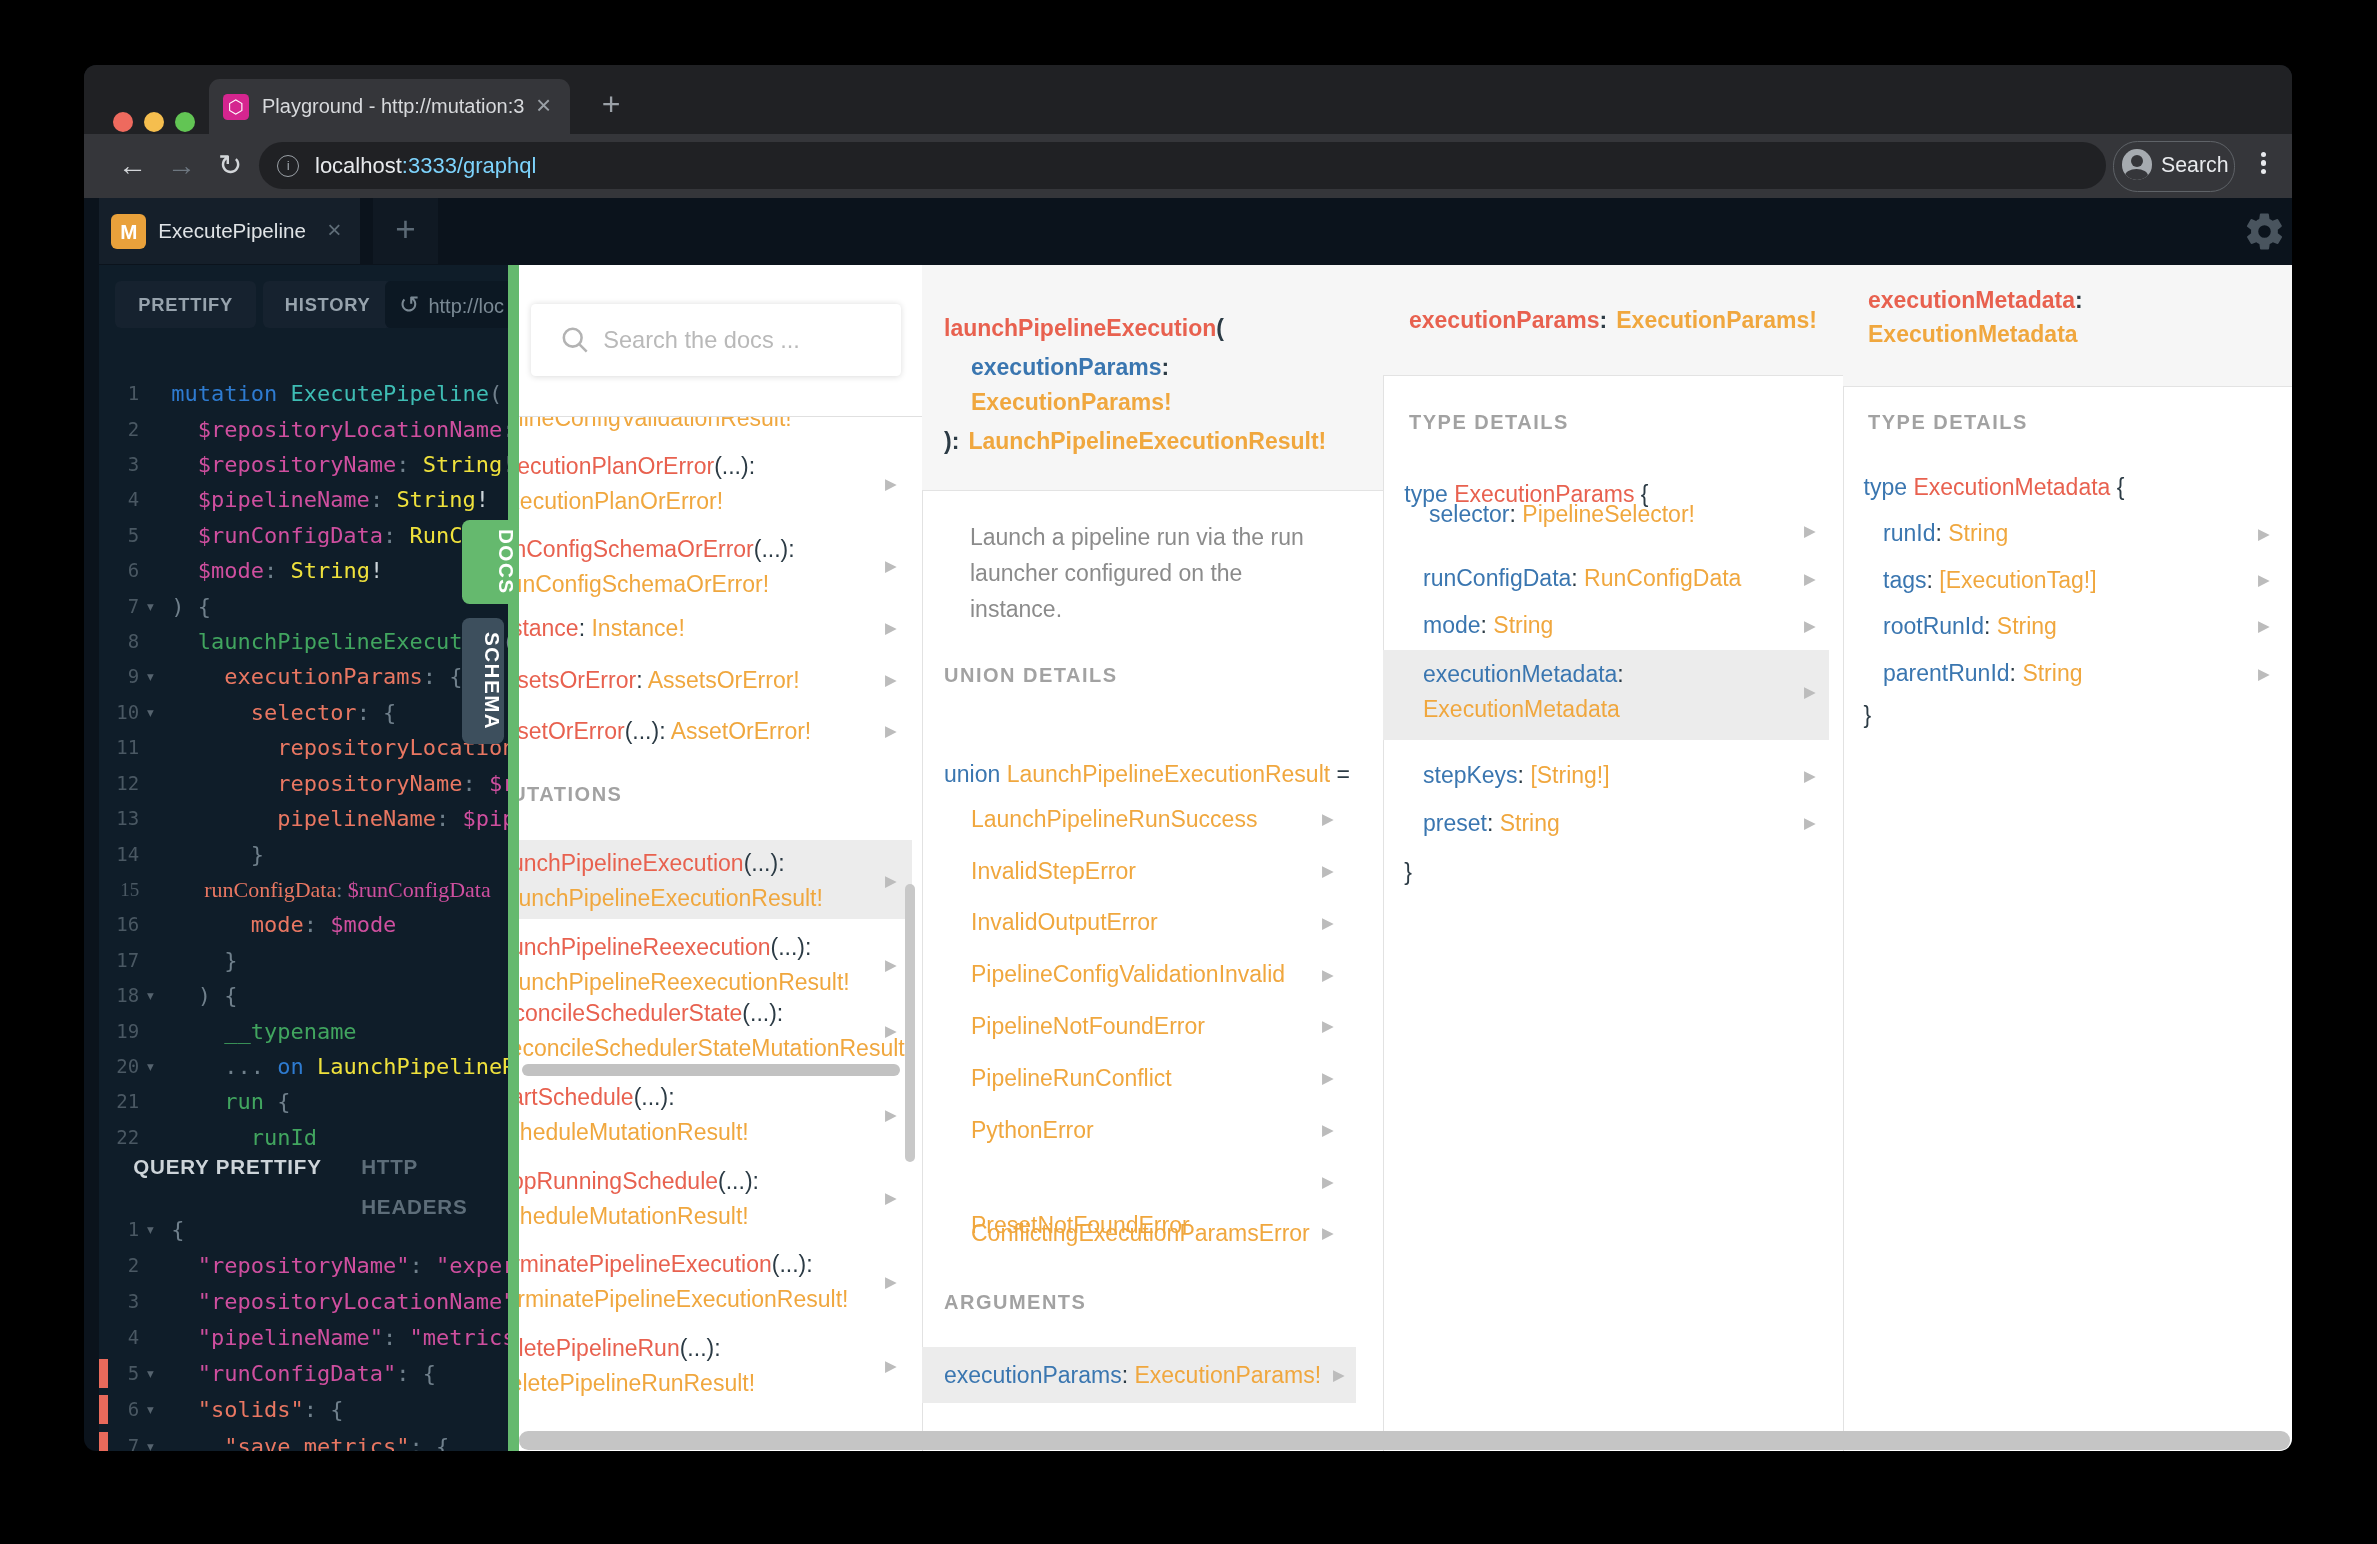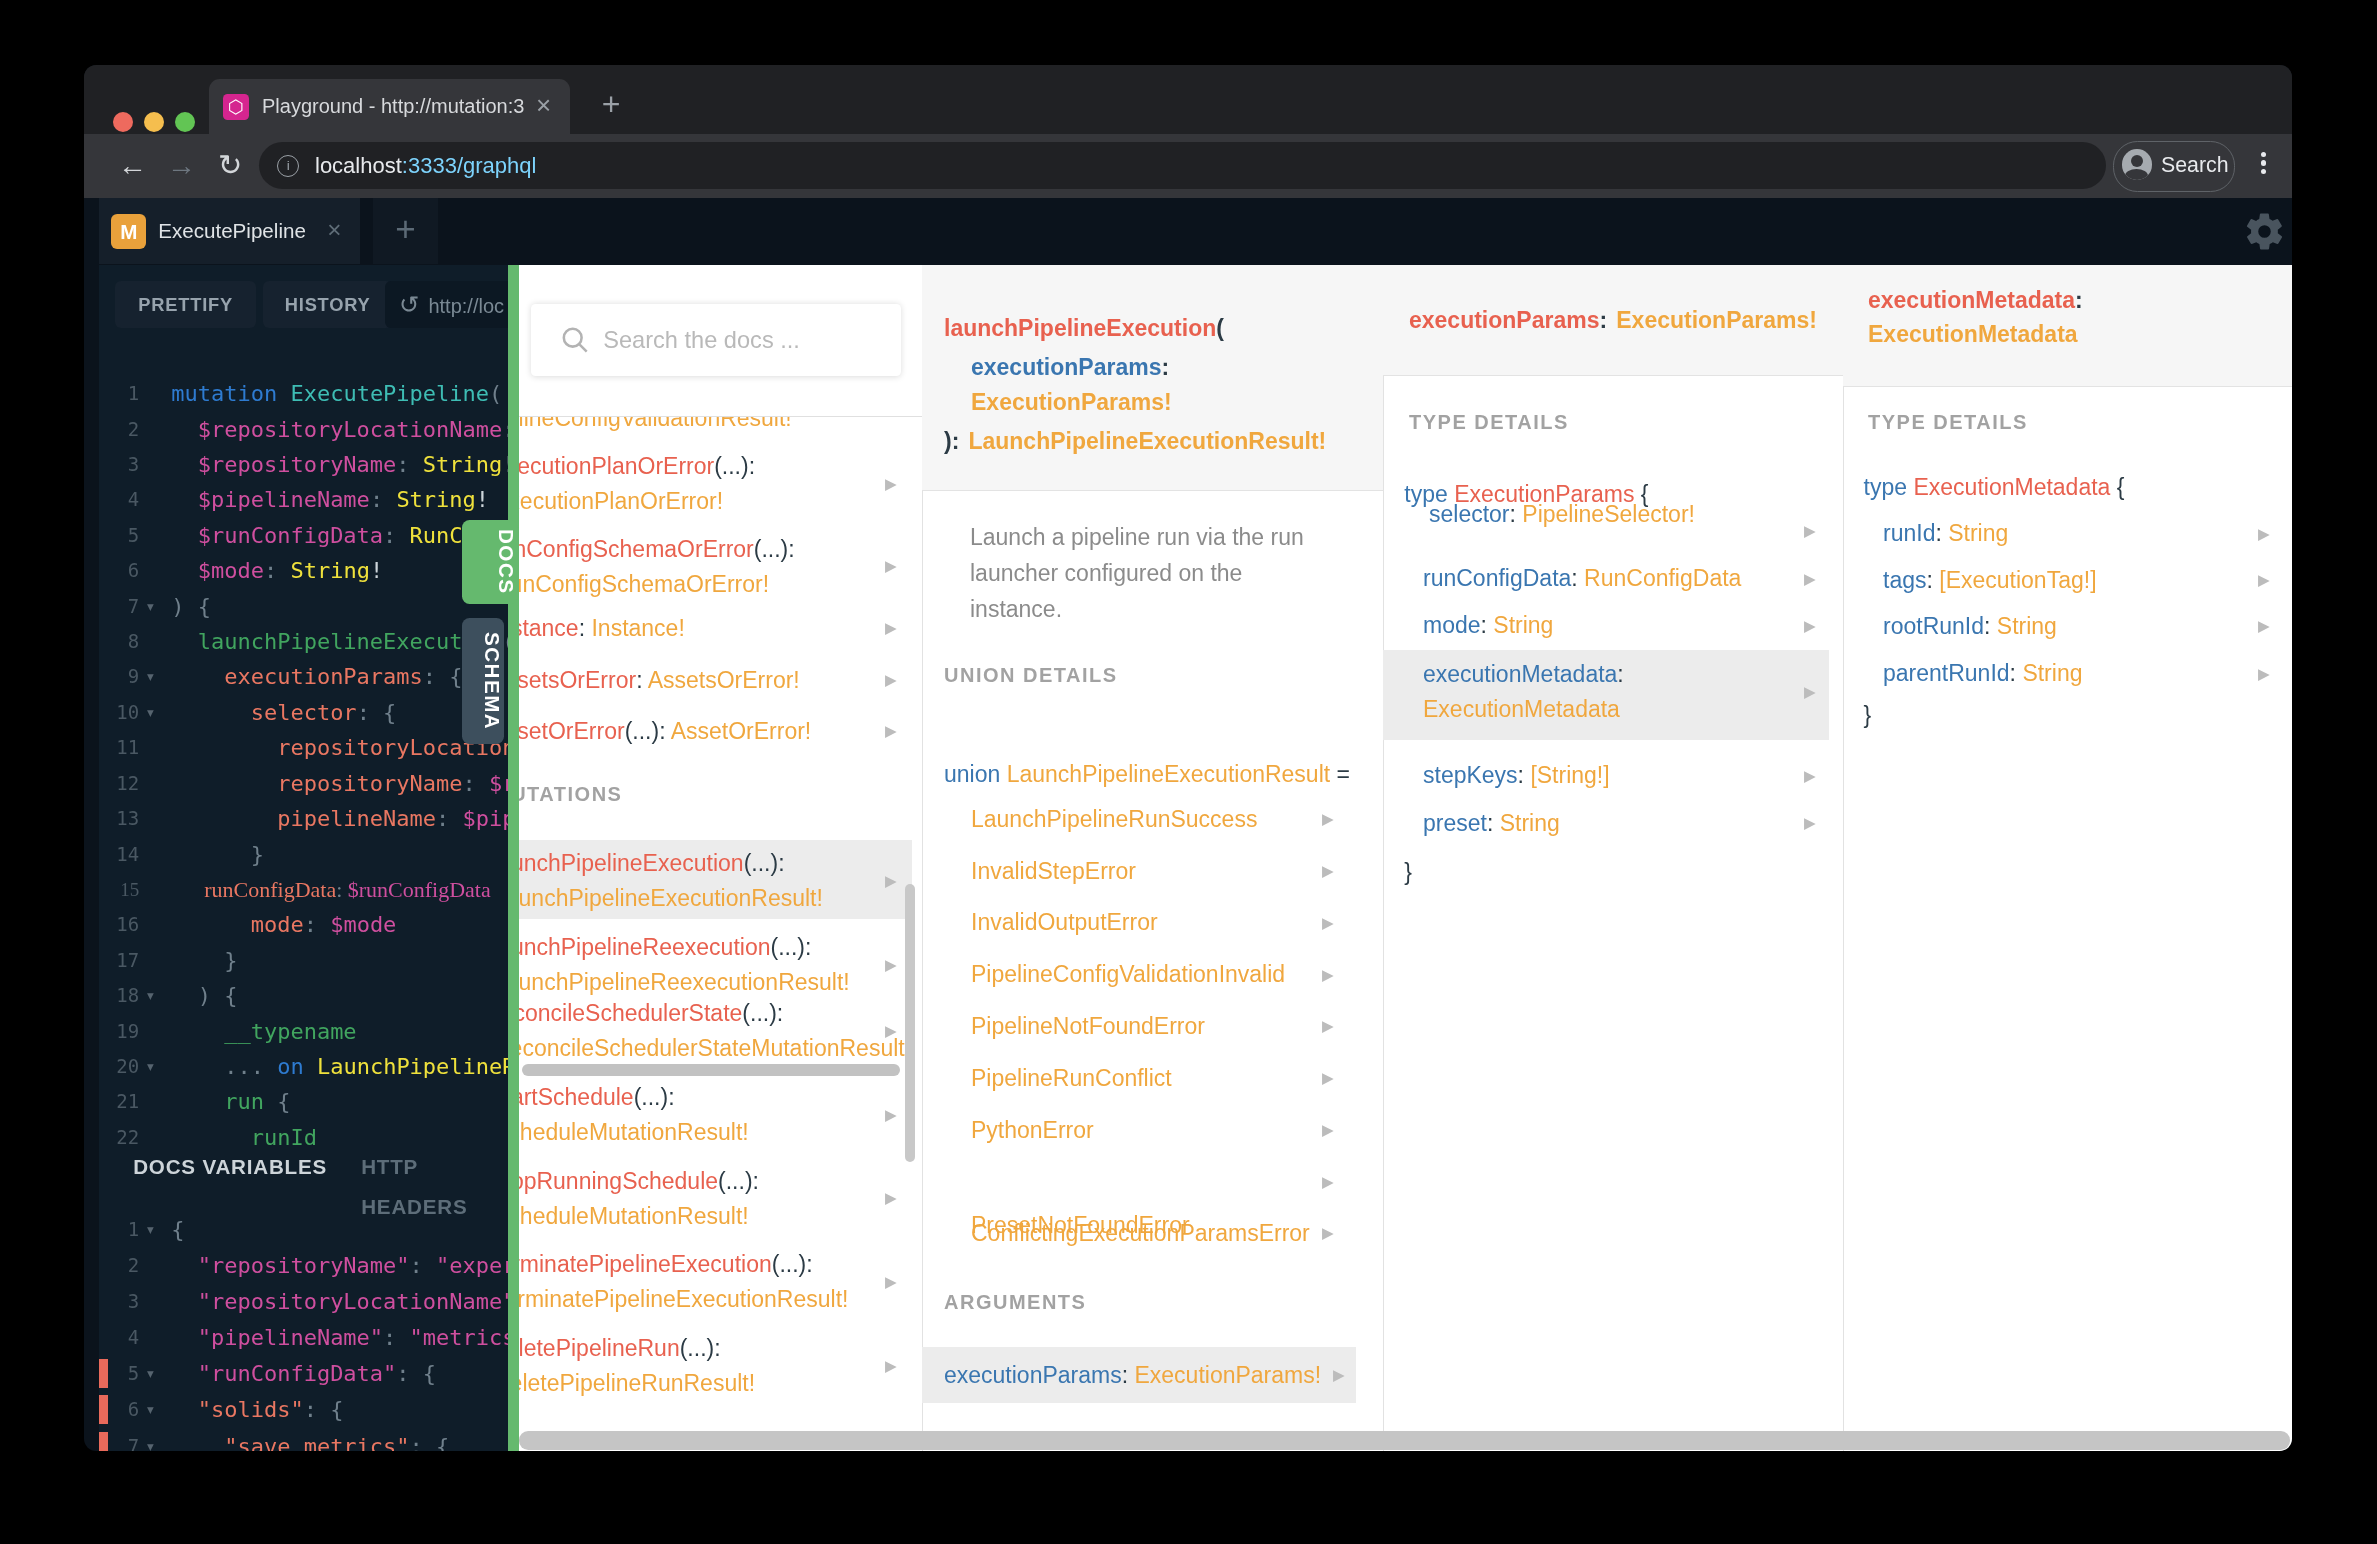--- a/index.html
+++ b/index.html
@@ -170,21 +170,21 @@
             <div class="crow" style="top: 642px;"><span class="ln">16</span><span class="code"><span class="tok-attr">      mode</span><span class="tok-pun">: </span><span class="tok-var">$mode</span></span></div>
             <div class="crow" style="top: 678px;"><span class="ln">17</span><span class="code"><span class="tok-pun">    }</span></span></div>
             <div class="crow" style="top: 713px;"><span class="ln">18</span><span class="fold">▾</span><span class="code"><span class="tok-pun">  ) {</span></span></div>
             <div class="crow" style="top: 749px;"><span class="ln">19</span><span class="code"><span class="tok-fld">    __typename</span></span></div>
             <div class="crow" style="top: 784px;"><span class="ln">20</span><span class="fold">▾</span><span class="code"><span class="tok-pun">    ... </span><span class="tok-kw">on </span><span class="tok-typ">LaunchPipelineRunSuccess</span></span></div>
             <div class="crow" style="top: 819px;"><span class="ln">21</span><span class="code"><span class="tok-fld">    run </span><span class="tok-pun">{</span></span></div>
             <div class="crow" style="top: 855px;"><span class="ln">22</span><span class="code"><span class="tok-fld">      runId</span></span></div>
             <div class="crow" style="top: 890px;"><span class="ln">23</span><span class="code"><span class="tok-pun">    }</span></span></div>
           </div>
         <div class="qvbar">
-          <div class="qvlabel" style="left:34px;color:#cdd4d9">DOCS VARIABLES</div>
+          <div class="qvlabel" style="left:34px;color:#cdd4d9">QUERY PRETTIFY</div>
           <div class="qvlabel" style="left:262px;color:#5d6d79">HTTP HEADERS</div>
         </div>
         <div class="codes">
             <div class="crow" style="top: 947px;"><span class="ln">1</span><span class="fold">▾</span><span class="code"><span class="tok-pun">{</span></span></div>
             <div class="crow" style="top: 983px;"><span class="ln">2</span><span class="code"><span class="tok-key">  "repositoryName"</span><span class="tok-pun">: </span><span class="tok-val">"exper</span></span></div>
             <div class="crow" style="top: 1019px;"><span class="ln">3</span><span class="code"><span class="tok-key">  "repositoryLocationName"</span></span></div>
             <div class="crow" style="top: 1055px;"><span class="ln">4</span><span class="code"><span class="tok-key">  "pipelineName"</span><span class="tok-pun">: </span><span class="tok-val">"metrics</span></span></div>
             <div class="crow" style="top: 1091px;"><span class="mark"></span><span class="ln">5</span><span class="fold">▾</span><span class="code"><span class="tok-key">  "runConfigData"</span><span class="tok-pun">: {</span></span></div>
             <div class="crow" style="top: 1127px;"><span class="mark"></span><span class="ln">6</span><span class="fold">▾</span><span class="code"><span class="tok-nkey">  "solids"</span><span class="tok-pun">: {</span></span></div>
             <div class="crow" style="top: 1164px;"><span class="mark"></span><span class="ln">7</span><span class="fold">▾</span><span class="code"><span class="tok-nkey">    "save_metrics"</span><span class="tok-pun">: {</span></span></div>

